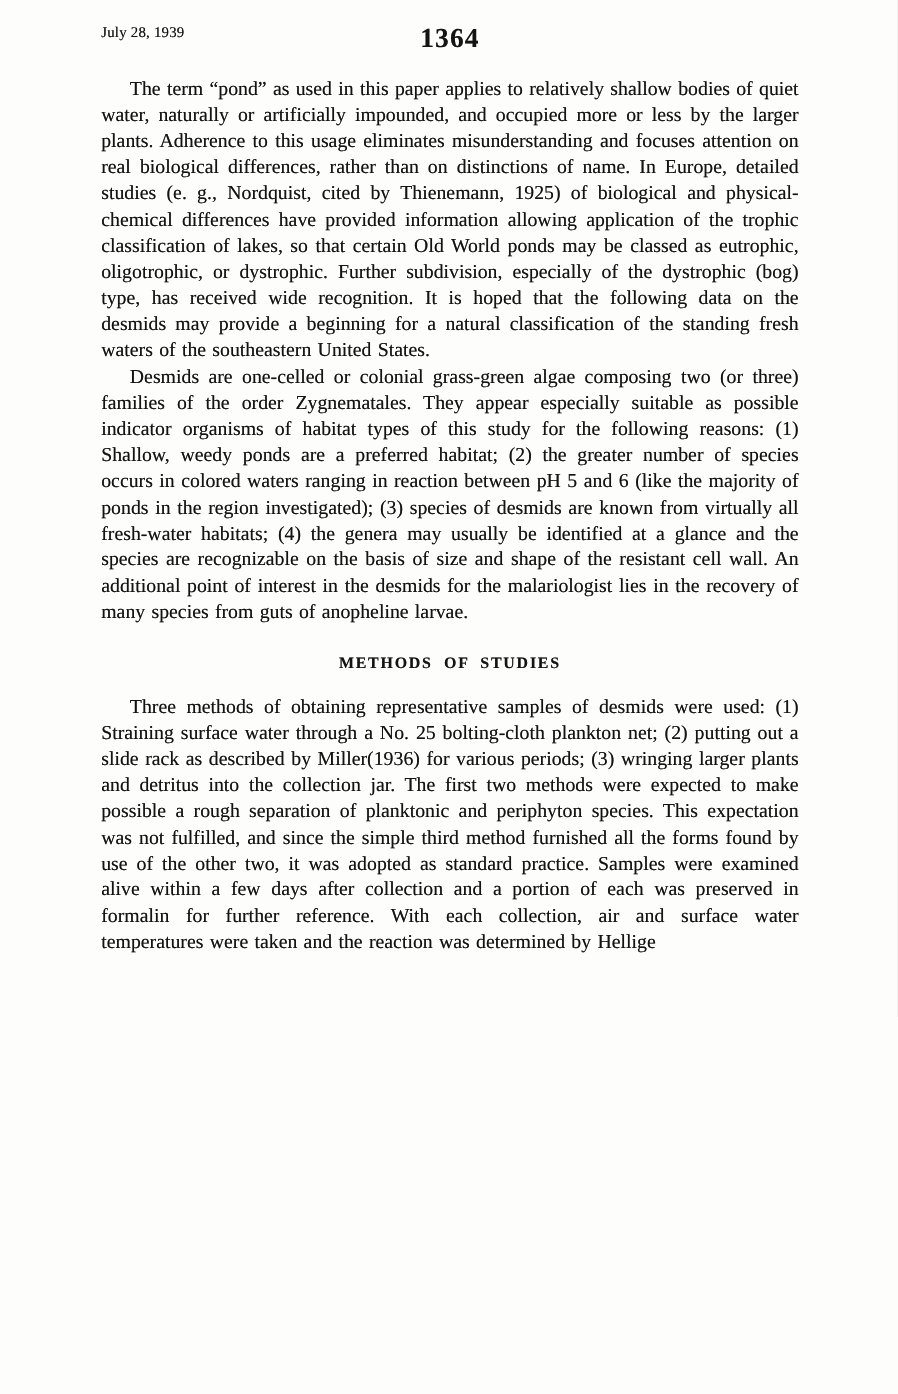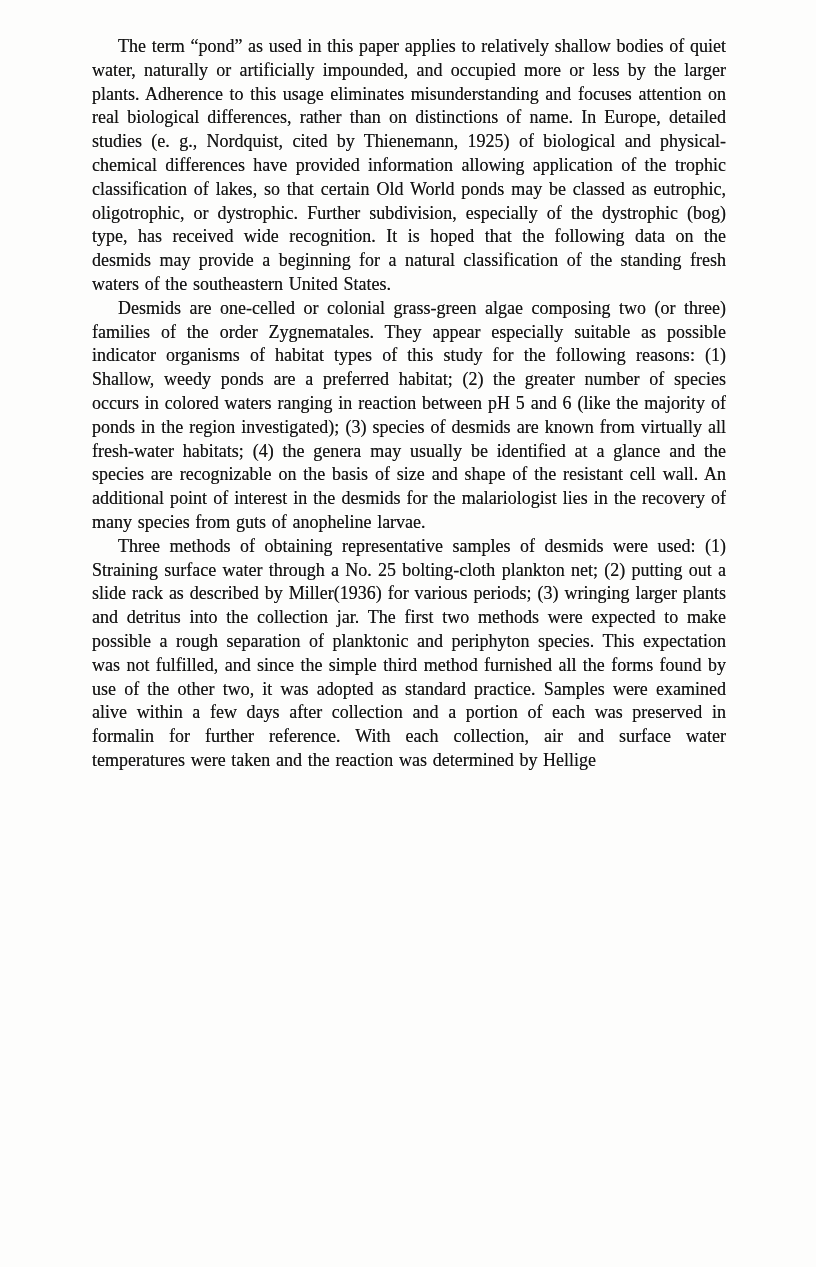--- a/index.html
+++ b/index.html
@@ -72,23 +72,28 @@
     line-height: 18px;
     text-shadow: 0 0 0.4px rgba(0,0,0,0.55);
   }
 </style>
 </head>
 <body>
 
 <div class="page">
   <div class="column">
 
+    <div class="page-header">
+      <span class="issue-date">July 28, 1939</span>
+      <span class="page-number">1364</span>
+    </div>
 
     <div class="article-body">
       <p class="para">The term “pond” as used in this paper applies to relatively shallow bodies of quiet water, naturally or artificially impounded, and occupied more or less by the larger plants.  Adherence to this usage eliminates misunderstanding and focuses attention on real biological differences, rather than on distinctions of name.  In Europe, detailed studies (e. g., Nordquist, cited by Thienemann, 1925) of biological and physical-chemical differences have provided information allowing application of the trophic classification of lakes, so that certain Old World ponds may be classed as eutrophic, oligotrophic, or dystrophic. Further subdivision, especially of the dystrophic (bog) type, has received wide recognition.  It is hoped that the following data on the desmids may provide a beginning for a natural classification of the standing fresh waters of the southeastern United States.</p>
       <p class="para">Desmids are one-celled or colonial grass-green algae composing two (or three) families of the order Zygnematales.  They appear especially suitable as possible indicator organisms of habitat types of this study for the following reasons: (1) Shallow, weedy ponds are a preferred habitat; (2) the greater number of species occurs in colored waters ranging in reaction between pH 5 and 6 (like the majority of ponds in the region investigated); (3) species of desmids are known from virtually all fresh-water habitats; (4) the genera may usually be identified at a glance and the species are recognizable on the basis of size and shape of the resistant cell wall.  An additional point of interest in the desmids for the malariologist lies in the recovery of many species from guts of anopheline larvae.</p>
 
+      <h2 class="section-heading">METHODS OF STUDIES</h2>
 
       <p class="para">Three methods of obtaining representative samples of desmids were used: (1) Straining surface water through a No. 25 bolting-cloth plankton net; (2) putting out a slide rack as described by Miller(1936) for various periods; (3) wringing larger plants and detritus into the collection jar.  The first two methods were expected to make possible a rough separation of planktonic and periphyton species.  This expectation was not fulfilled, and since the simple third method furnished all the forms found by use of the other two, it was adopted as standard practice.  Samples were examined alive within a few days after collection and a portion of each was preserved in formalin for further reference.  With each collection, air and surface water temperatures were taken and the reaction was determined by Hellige</p>
     </div>
 
   </div>
 </div>
 
 </body></html>

